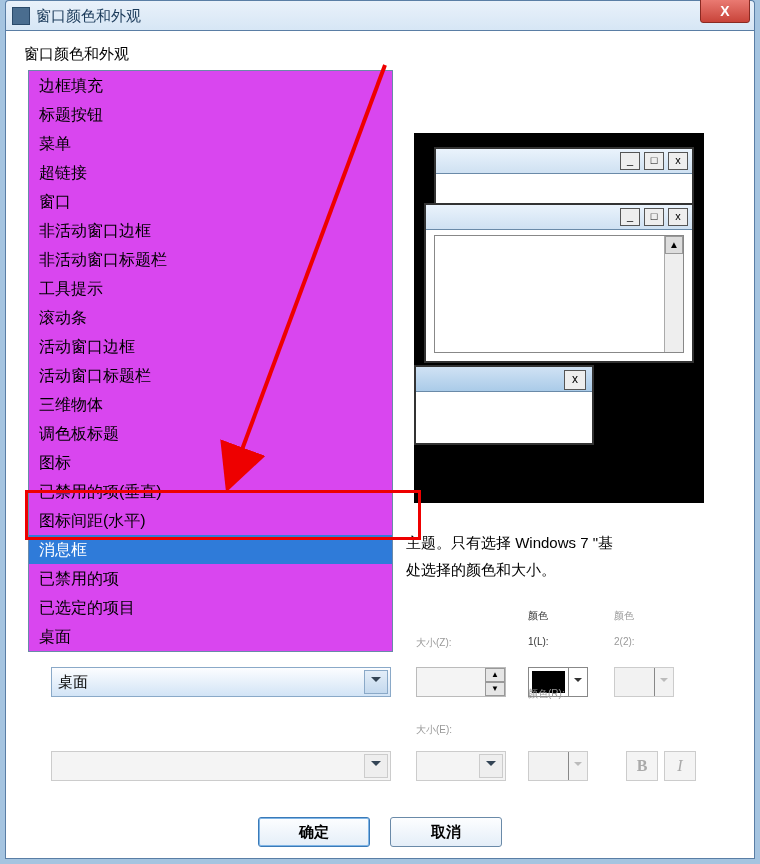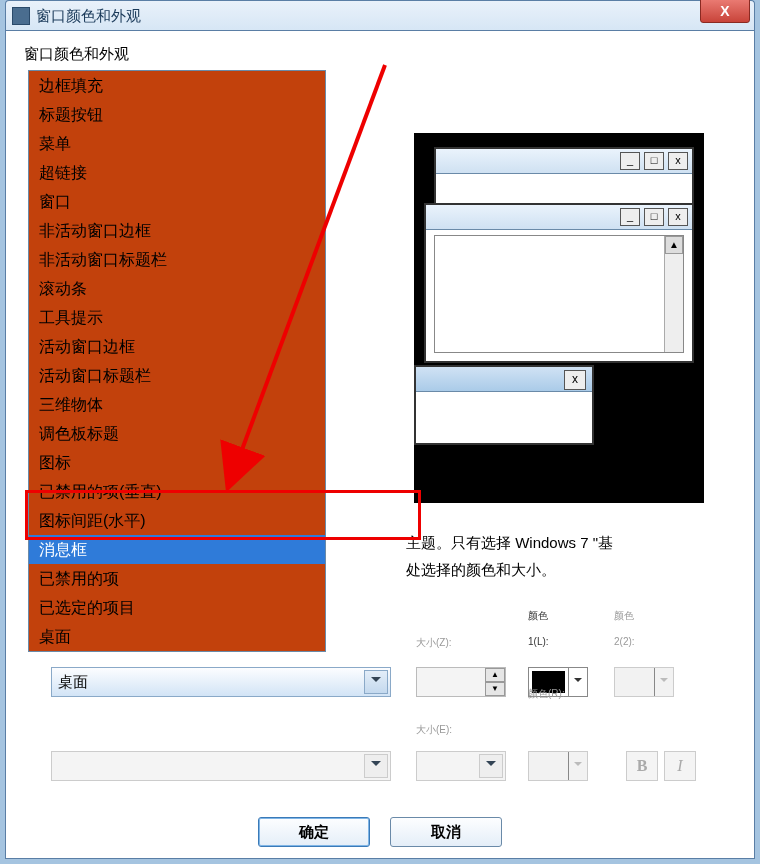--- a/index.html
+++ b/index.html
@@ -64,21 +64,21 @@
   .colorbtn.c3 .sw{background:transparent;}
   .colorbtn.c3 .dr::after{border-top-color:#bbb;}
   .bi{position:absolute;top:720px;width:32px;height:30px;border:1px solid #ccc;background:#f4f4f4;color:#aaa;font-family:"Times New Roman",serif;font-size:16px;text-align:center;line-height:28px;box-sizing:border-box;}
   .bi.bold{left:620px;font-weight:bold;}
   .bi.italic{left:658px;font-style:italic;}
   
   .btnbar{position:absolute;left:0;right:0;bottom:6px;height:40px;display:flex;justify-content:center;gap:20px;align-items:center;}
   .btn{width:110px;height:28px;border:1px solid #6a8aa8;border-radius:3px;background:linear-gradient(#fdfeff,#e4eef8);font-size:15px;display:flex;align-items:center;justify-content:center;font-weight:bold;}
   .btn.primary{border:1px solid #3a7ab8;box-shadow:0 0 0 1px #7fb5e6 inset;}
   
-  .dropdown{position:absolute;left:28px;top:70px;width:298px;background:#c2410c;border:1px solid #6a8aa8;box-sizing:border-box;z-index:10;}
+  .dropdown{position:absolute;left:28px;top:70px;width:365px;background:#d946ef;border:1px solid #6a8aa8;box-sizing:border-box;z-index:10;}
   .dropdown .opt{padding:2px 10px;font-size:16px;line-height:25px;color:#000;}
   .dropdown .opt.sel{background:#2f7bd9;color:#fff;}
   
   .redbox{position:absolute;left:25px;top:490px;width:390px;height:44px;border:3px solid #e00;pointer-events:none;z-index:20;}
   
   .arrow-svg{position:absolute;left:215px;top:55px;z-index:21;pointer-events:none;}
 </style>
 </head>
 <body>
 <div class="screen">
@@ -172,22 +172,22 @@
   </div>
 
   <div class="dropdown" id="dropdown">
       <div class="opt">边框填充</div>
       <div class="opt">标题按钮</div>
       <div class="opt">菜单</div>
       <div class="opt">超链接</div>
       <div class="opt">窗口</div>
       <div class="opt">非活动窗口边框</div>
       <div class="opt">非活动窗口标题栏</div>
+      <div class="opt">工具提示</div>
       <div class="opt">滚动条</div>
-      <div class="opt">工具提示</div>
       <div class="opt">活动窗口边框</div>
       <div class="opt">活动窗口标题栏</div>
       <div class="opt">三维物体</div>
       <div class="opt">调色板标题</div>
       <div class="opt">图标</div>
       <div class="opt">已禁用的项(垂直)</div>
       <div class="opt">图标间距(水平)</div>
       <div class="opt sel">消息框</div>
       <div class="opt">已禁用的项</div>
       <div class="opt">已选定的项目</div>

